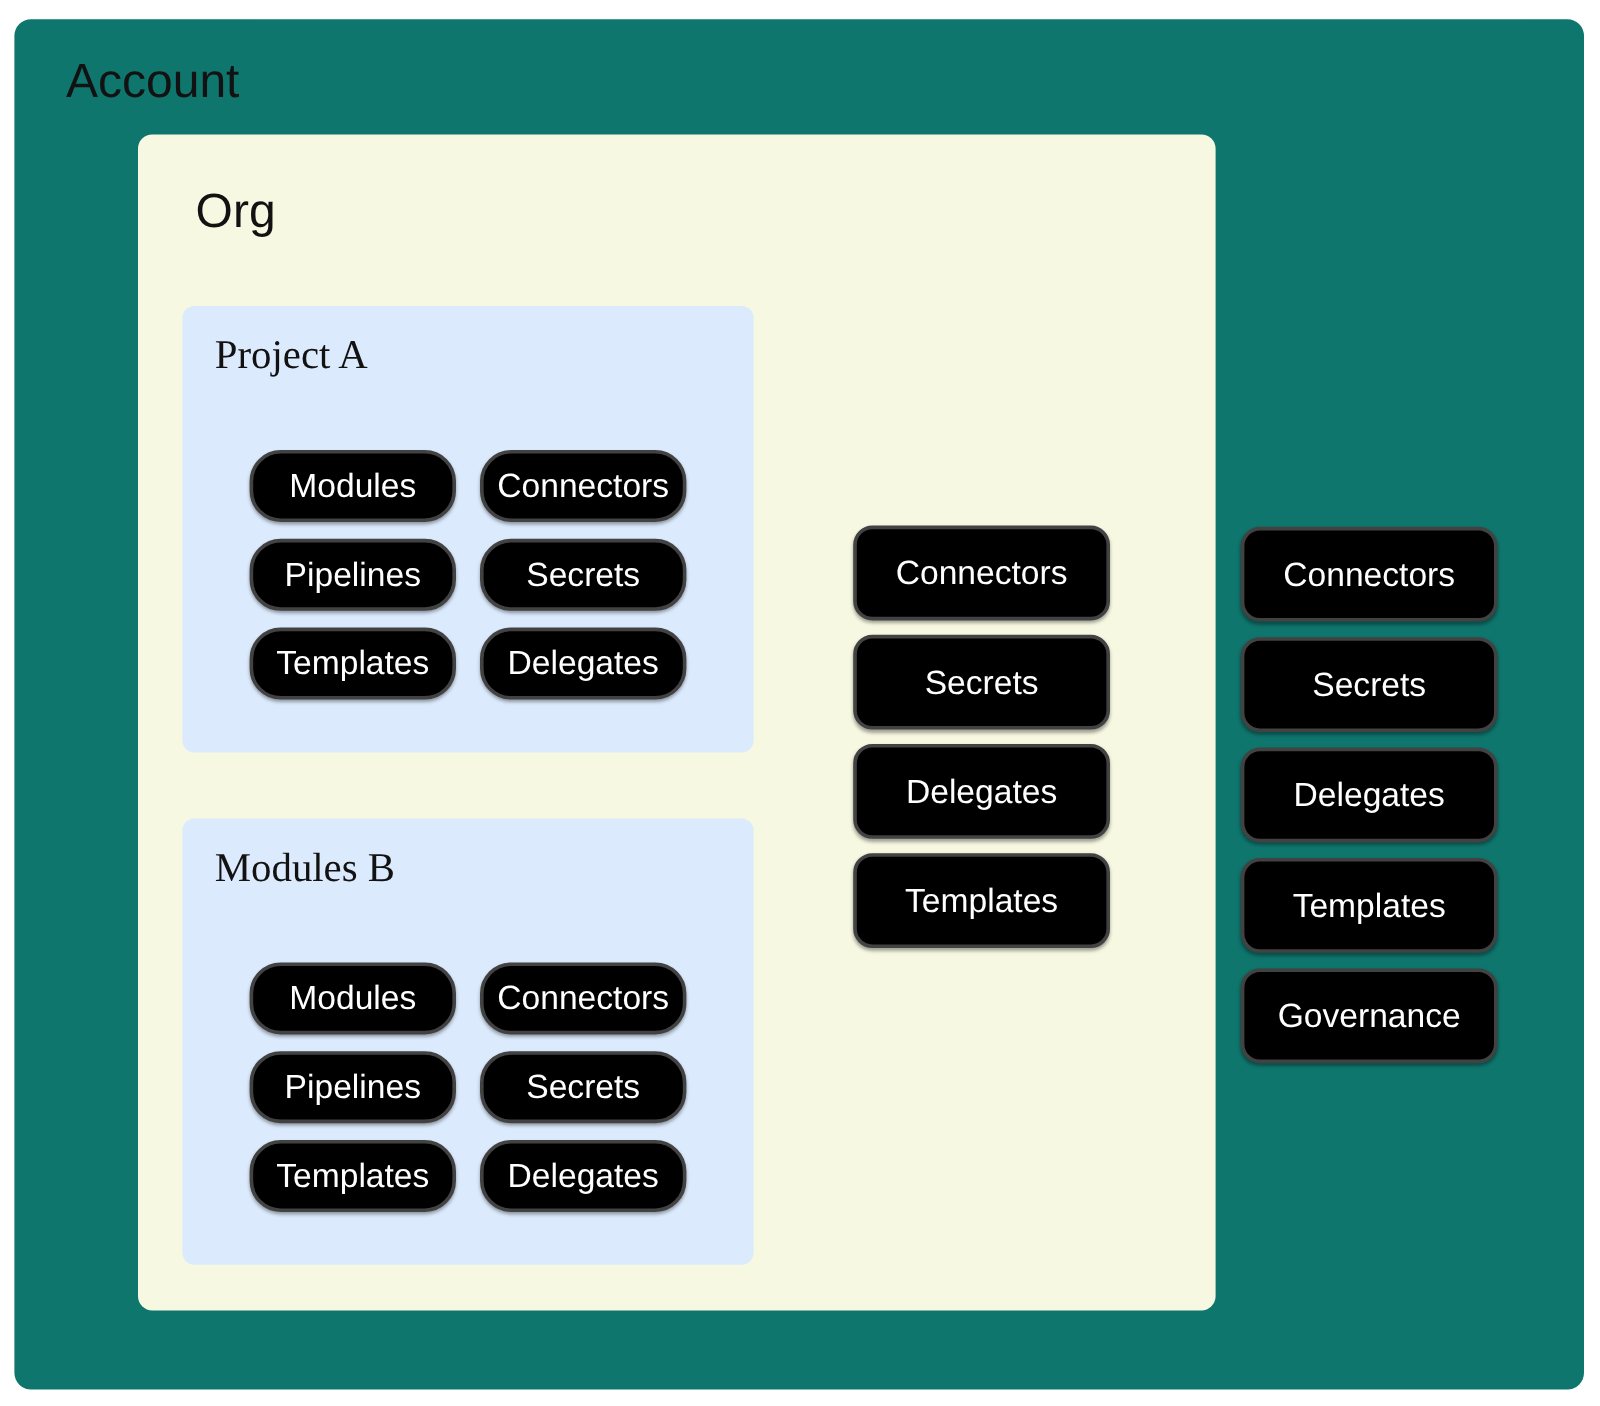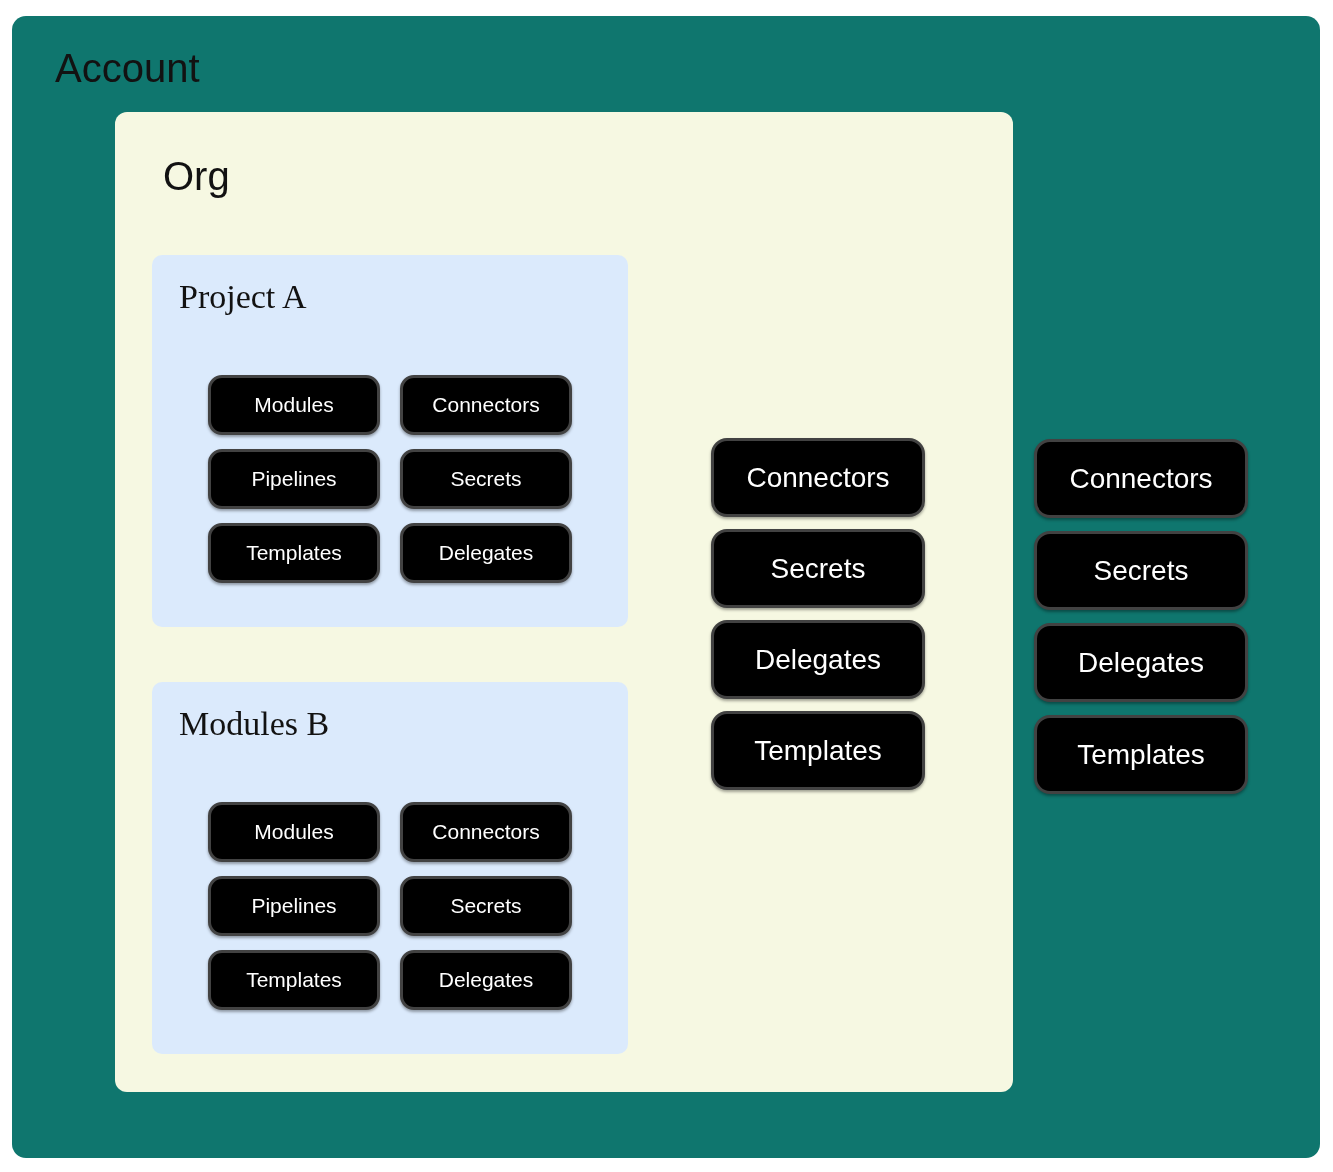--- a/index.html
+++ b/index.html
@@ -60,21 +60,21 @@
     box-shadow: 0 2px 3px rgba(0,0,0,0.35);
     white-space: nowrap;
   }
   .project-grid {
     position: absolute;
     left: 56px; top: 120px;
     display: grid;
     grid-template-columns: 172px 172px;
     gap: 14px 20px;
   }
-  .project-grid .pill { height: 60px; font-size: 21px; border-radius: 14px; }
+  .project-grid .pill { height: 60px; font-size: 28px; border-radius: 26px; }
 
   .pill-column {
     position: absolute;
     display: flex;
     flex-direction: column;
   }
   .pill-column .pill { width: 214px; height: 79px; font-size: 28px; border-radius: 16px; }
 
   .org-pills { left: 596px; top: 326px; gap: 12px; }
   .account-pills { left: 1022px; top: 423px; gap: 13px; }
@@ -118,14 +118,15 @@
       <div class="pill">Delegates</div>
       <div class="pill">Templates</div>
     </div>
   </div>
 
   <div class="pill-column account-pills">
     <div class="pill">Connectors</div>
     <div class="pill">Secrets</div>
     <div class="pill">Delegates</div>
     <div class="pill">Templates</div>
+    <div class="pill">Governance</div>
   </div>
 </div>
 
 </body></html>

